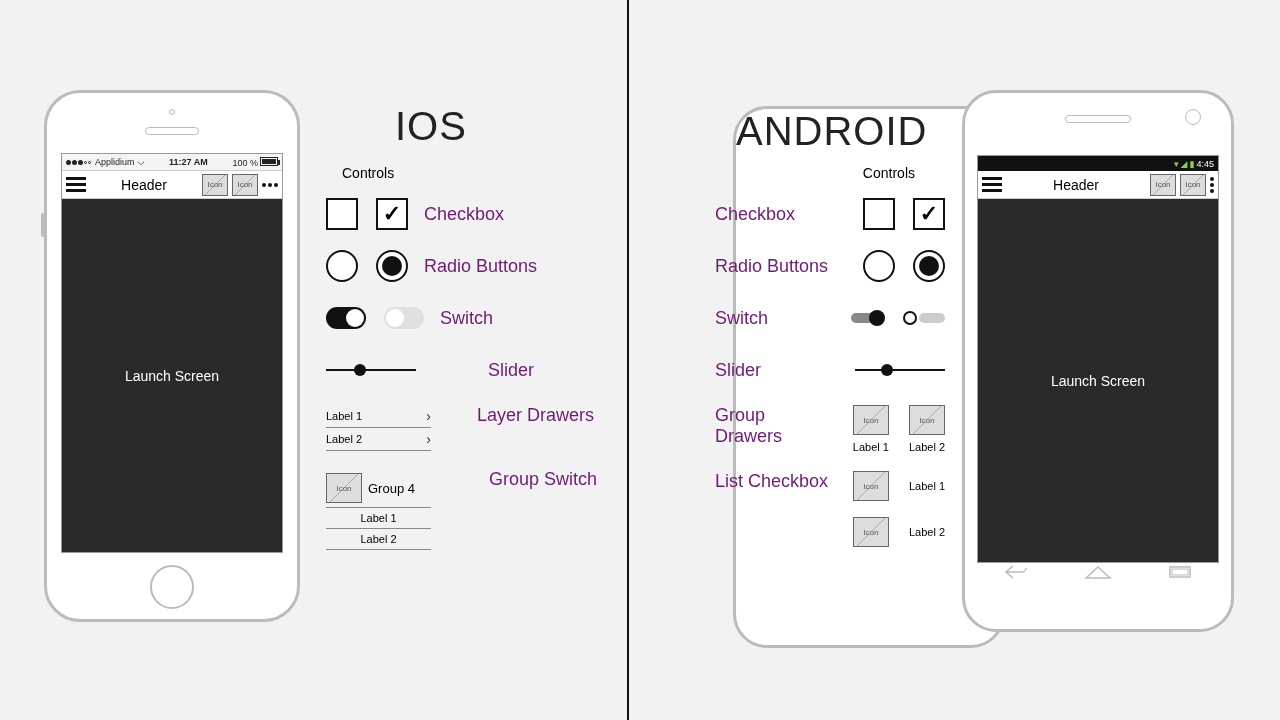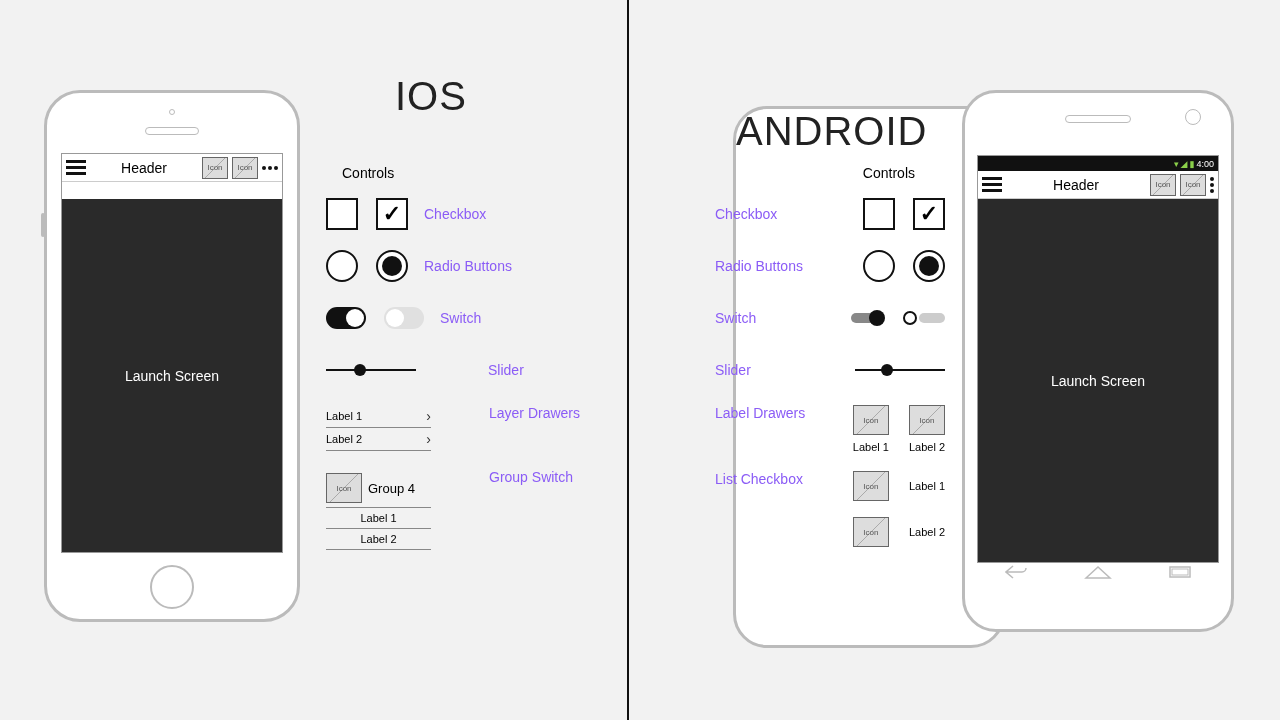--- a/index.html
+++ b/index.html
@@ -1,19 +1,19 @@
 <!DOCTYPE html>
 <html><head>
 <meta charset="utf-8">
 <style>
 *{box-sizing:border-box;margin:0;padding:0;font-family:Helvetica,Arial,sans-serif}
 body{width:1280px;height:720px;background:#f2f2f2;position:relative;overflow:hidden}
 .divider{position:absolute;left:627px;top:0;width:2px;height:720px;background:#111}
 .title{font-size:40px;font-weight:300;letter-spacing:1px;color:#222}
-.title.ios{position:absolute;left:395px;top:74px}
+.title.ios{position:absolute;left:395px;top:104px}
 .title.android{position:absolute;left:733px;top:106px}
 
 
 .iphone{position:absolute;left:44px;top:90px;width:256px;height:532px;border:3px solid #bbb;border-radius:36px;background:#fff}
 .iphone .speaker{position:absolute;left:50%;top:34px;transform:translateX(-50%);width:54px;height:8px;border-radius:4px;border:1px solid #bbb}
 .iphone .camdot{position:absolute;left:50%;top:16px;transform:translateX(-50%);width:6px;height:6px;border-radius:50%;border:1px solid #bbb}
 .iphone .home{position:absolute;left:50%;bottom:10px;transform:translateX(-50%);width:44px;height:44px;border-radius:50%;border:2px solid #bbb}
 .iphone .sidebtn{position:absolute;left:-6px;top:120px;width:4px;height:24px;background:#bbb;border-radius:2px}
 .iphone .screen{position:absolute;left:14px;right:14px;top:60px;bottom:66px;background:#fff;border:1px solid #999}
 .statusbar{height:17px;background:#f4f4f4;border-bottom:1px solid #ccc;font-size:9px;display:flex;align-items:center;padding:0 4px;justify-content:space-between;color:#222}
@@ -41,21 +41,21 @@
 .vdots span{width:4px;height:4px;border-radius:50%;background:#111}
 .alaunch{position:absolute;left:0;right:0;top:43px;bottom:0;background:#2a2a2a;color:#fff;display:flex;align-items:center;justify-content:center;font-size:14px}
 
 
 .controls-ios{position:absolute;left:326px;top:165px;width:280px}
 .controls-and{position:absolute;left:715px;top:165px;width:230px}
 .ctrlhead{font-size:14px;text-align:left;margin-bottom:16px}
 .controls-ios .ctrlhead{margin-left:16px}
 .controls-and .ctrlhead{text-align:right;margin-right:30px}
 .row{display:flex;align-items:center;gap:16px;margin-bottom:18px;min-height:34px}
-.row .lbl{font-size:14px;color:#8b5cf6}
+.row .lbl{font-size:18px;color:#701a75}
 .controls-and .row{flex-direction:row-reverse;justify-content:flex-end}
 .controls-and .row .lbl{flex:1;text-align:left}
 .pair{display:flex;gap:18px;align-items:center}
 
 .cb{width:32px;height:32px;border:2px solid #111;background:#fff;display:flex;align-items:center;justify-content:center;font-size:22px;font-weight:bold}
 .rb{width:32px;height:32px;border:2px solid #111;border-radius:50%;background:#fff;display:flex;align-items:center;justify-content:center}
 .rb .inner{width:20px;height:20px;border-radius:50%;background:#111}
 
 .switch-ios{width:40px;height:22px;border-radius:11px;position:relative}
 .switch-ios.off{background:#111}
@@ -101,20 +101,35 @@
 <div class="divider"></div>
 
 <div class="title ios">IOS</div>
 <div class="title android">ANDROID</div>
 
 <div class="iphone">
   <div class="camdot"></div>
   <div class="speaker"></div>
   <div class="sidebtn"></div>
   <div class="screen">
+    <div class="statusbar">
+      <span class="sig">
+        <span class="dot"></span>
+          <span class="dot"></span>
+          <span class="dot"></span>
+          <span class="dot e"></span>
+          <span class="dot e"></span>
+        <span style="margin-left:3px">Applidium</span>
+        <span style="margin-left:2px">⌵</span>
+      </span>
+      <span style="font-weight:600">11:27 AM</span>
+      <span>
+        <span>100 %</span><span class="batt"><span class="fill"></span></span>
+      </span>
+    </div>
     <div class="ios-head">
       <div class="hamb">
           <span></span>
           <span></span>
           <span></span>
         </div>
       <div class="ht">Header</div>
       <div class="ibox">Icon</div>
       <div class="ibox">Icon</div>
       <div class="dots3">
@@ -161,21 +176,21 @@
     <div class="layer">
       <div class="lrow">
           <span>Label 1</span>
           <span class="chev">›</span>
         </div>
       <div class="lrow">
           <span>Label 2</span>
           <span class="chev">›</span>
         </div>
     </div>
-    <div class="lbl" style="margin-left:42px">Layer Drawers</div>
+    <div class="lbl" style="margin-left:30px">Layer Drawers</div>
   </div>
   <div class="row" style="align-items:flex-start;margin-top:8px">
     <div class="group">
       <div class="ghead">
         <div class="ibox">Icon</div>
         <span style="font-size:13px">Group 4</span>
       </div>
       <div class="git">Label 1</div>
       <div class="git">Label 2</div>
     </div>
@@ -222,21 +237,21 @@
     <div class="unit">
       <div class="ucell">
         <div class="ibox">Icon</div>
         <span>Label 1</span>
       </div>
       <div class="ucell">
         <div class="ibox">Icon</div>
         <span>Label 2</span>
       </div>
     </div>
-    <div class="lbl">Label Drawers</div>
+    <div class="lbl">Group Drawers</div>
   </div>
   <div class="row" style="align-items:flex-start">
     <div class="listd">
       <div class="lrow">
         <div class="ibox">Icon</div>
         <span>Label 1</span>
       </div>
       <div class="lrow">
         <div class="ibox">Icon</div>
         <span>Label 2</span>
@@ -247,21 +262,21 @@
 </div>
 
 <div class="android">
   <div class="speaker"></div>
   <div class="cam"></div>
   <div class="screen">
     <div class="astatus">
       <span style="color:#8bd04a">▾</span>
       <span style="color:#8bd04a">◢</span>
       <span style="color:#8bd04a">▮</span>
-      <span style="color:#fff">4:00</span>
+      <span style="color:#fff">4:45</span>
     </div>
     <div class="and-head">
       <div class="hamb">
           <span></span>
           <span></span>
           <span></span>
         </div>
       <div class="ht" style="flex:1;text-align:center;font-size:14px">Header</div>
       <div class="ibox">Icon</div>
       <div class="ibox">Icon</div>

